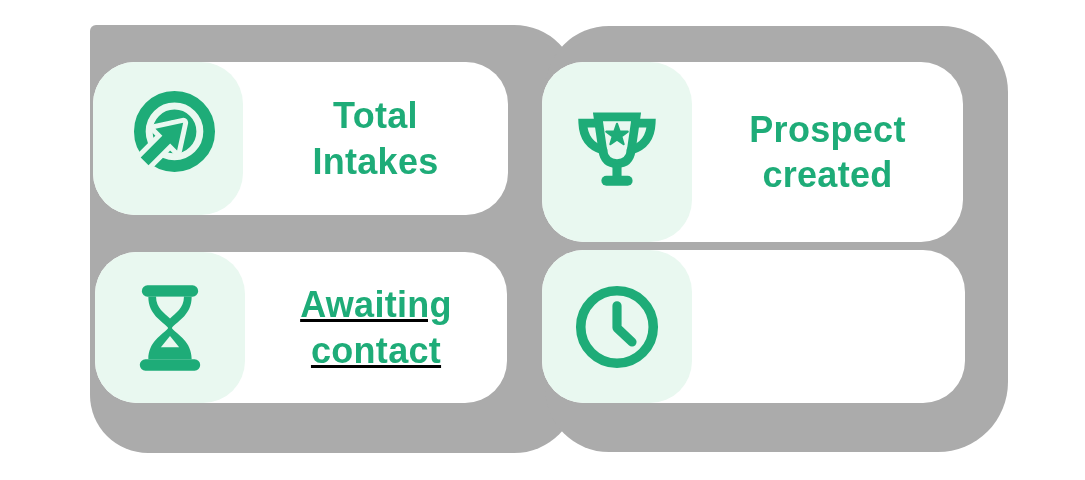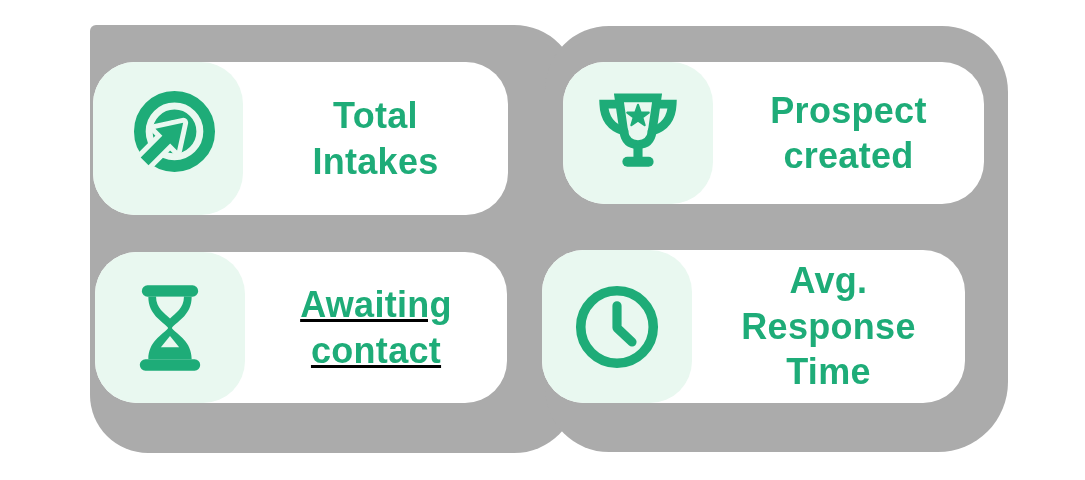--- a/index.html
+++ b/index.html
@@ -14,21 +14,21 @@
     background:#fff;font-family:"Liberation Sans",sans-serif;
   }
   .blob{position:absolute;background:var(--shadow-gray);}
   .blob-left{left:90px;top:25px;width:488px;height:428px;border-radius:6px 64px 64px 58px;}
   .blob-right{left:545px;top:26px;width:463px;height:426px;border-radius:64px 66px 70px 64px;}
   .card{
     position:absolute;background:var(--card-white);border-radius:42px;
     display:flex;align-items:center;
   }
   .card-1{left:93px;top:62px;width:415px;height:153px;}
-  .card-2{left:542px;top:62px;width:421px;height:142px;margin-left:21px;}
+  .card-2{left:542px;top:62px;width:421px;height:180px;}
   .card-3{left:95px;top:252px;width:412px;height:151px;text-decoration:underline;}
   .card-4{left:542px;top:250px;width:423px;height:153px;}
   .iconbox{
     flex:none;width:150px;height:100%;border-radius:42px;
     background:var(--icon-bg-mint);
     display:flex;align-items:center;justify-content:center;
   }
   .labelwrap{
     flex:1;display:flex;align-items:center;justify-content:center;
     padding:0 8px;
@@ -95,20 +95,15 @@
     </div>
   </div>
 
   <div class="card card-4">
     <div class="iconbox">
       <svg class="icon" width="100" height="100" viewBox="0 0 48 48" fill="none">
         <circle cx="24" cy="24" r="17.4" stroke="currentColor" stroke-width="4.6"></circle>
         <path d="M24 13.8 L24 24.4 L31.2 31.2" stroke="currentColor" stroke-width="4.4" stroke-linecap="round" stroke-linejoin="round"></path>
       </svg>
     </div>
-    <div class="labelwrap">
-      <span class="label">Avg.
-Response
-Time</span>
-    </div>
   </div>
 
 </div>
 
 </body></html>

